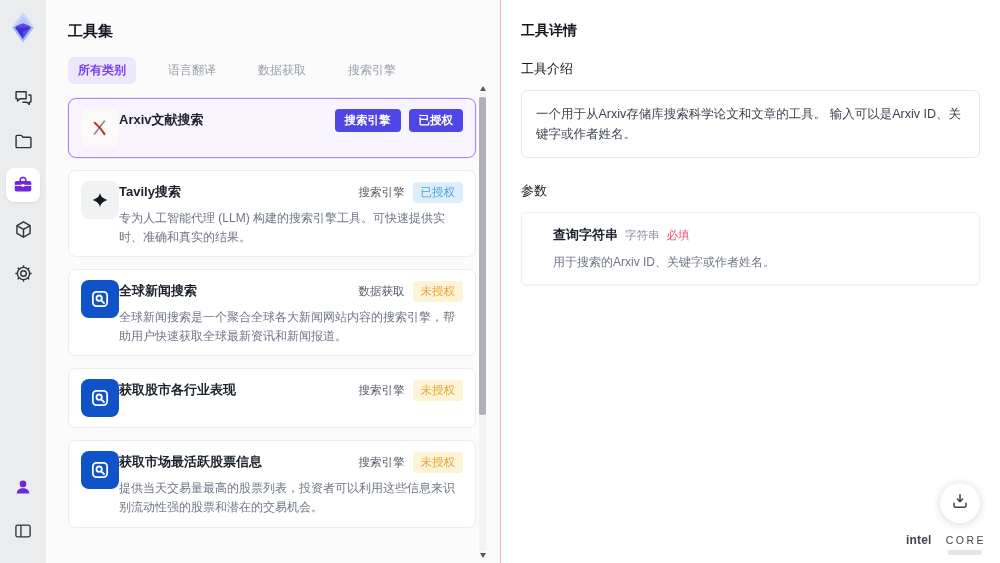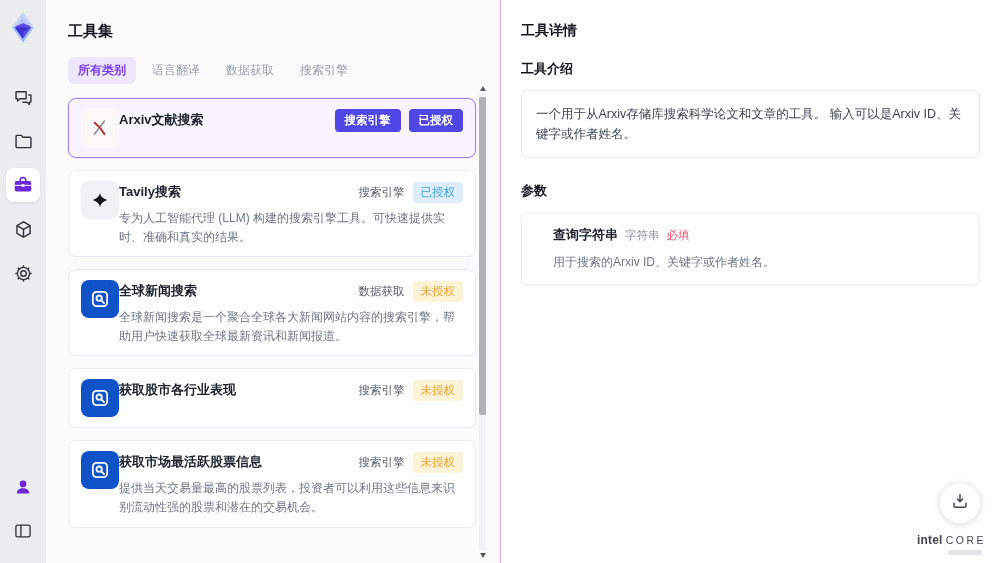--- a/index.html
+++ b/index.html
@@ -20,21 +20,21 @@
     display:flex; align-items:center; justify-content:center; cursor:pointer;
   }
   .nav-btn.active { background:#ffffff; box-shadow:0 1px 3px rgba(0,0,0,.08); }
   .rail-spacer { flex:1; }
   
   .list-panel {
     width:454px; flex-shrink:0; background:#fbfbfc; position:relative;
     padding:14px 30px 0 22px;
   }
   .list-title { font-size:15px; font-weight:bold; color:#14171f; margin:8px 0 16px; }
-  .tabs { display:flex; gap:6px; margin-bottom:14px; }
+  .tabs { display:flex; gap:22px; margin-bottom:14px; }
   .tab {
     font-size:12px; color:#9aa0ab; padding:5px 10px; border-radius:6px;
     cursor:pointer; white-space:nowrap;
   }
   .tab.active { background:#ece7fb; color:#7a3ff2; font-weight:bold; }
   .cards { width:408px; }
   .card {
     background:#ffffff; border:1px solid #ececf0; border-radius:8px;
     padding:10px 12px; margin-bottom:12px; display:flex; gap:0; cursor:pointer;
   }
@@ -68,21 +68,21 @@
   .sb-arrow.up { border-bottom:5px solid #55585e; margin-bottom:2px; }
   .sb-arrow.down { border-top:5px solid #55585e; margin-top:2px; }
   .sb-track { flex:1; width:7px; background:#f3f3f5; position:relative; }
   .sb-thumb { position:absolute; top:4px; left:0; width:7px; height:318px; background:#aeb1b6; border-radius:2px; }
   
   .detail-panel {
     flex:1; background:#ffffff; border-left:1px solid #f9a8d4;
     padding:14px 20px; position:relative;
   }
   .detail-title { font-size:14px; font-weight:bold; color:#14171f; margin:8px 0 20px; }
-  .section-heading { font-size:13px; font-weight:bold; color:#14171f; margin-bottom:12px; }
+  .section-heading { font-size:13px; font-weight:normal; color:#14171f; margin-bottom:12px; }
   .intro-box {
     border:1px solid #e7e8ec; border-radius:6px; background:#fff;
     padding:13px 14px; font-size:12.5px; color:#3d434f; line-height:1.6;
     margin-bottom:24px;
   }
   .param-card {
     border:1px solid #f0f0f3; border-radius:6px; background:#fff;
     box-shadow:0 1px 3px rgba(0,0,0,.05); padding:13px 31px; margin-bottom:10px;
   }
   .param-head { display:flex; align-items:baseline; }
@@ -93,21 +93,21 @@
   
   .download-fab {
     position:absolute; right:20px; bottom:40px; width:40px; height:40px;
     border-radius:50%; background:#ffffff; box-shadow:0 1px 8px rgba(0,0,0,.16);
     display:flex; align-items:center; justify-content:center; cursor:pointer;
   }
   .intel-brand {
     position:absolute; right:14px; bottom:8px; text-align:center;
     color:#43454f; line-height:1.1;
   }
-  .intel-brand .row { display:flex; align-items:baseline; gap:3px; justify-content:center; }
+  .intel-brand .row { display:flex; align-items:baseline; gap:14px; justify-content:center; }
   .intel-word { font-size:12px; font-weight:bold; letter-spacing:.2px; }
   .core-word { font-size:10.5px; letter-spacing:2.5px; }
   .intel-sub { width:34px; height:5px; background:#e4e5e9; border-radius:2px; margin:3px 4px 0 auto; }
 </style>
 </head>
 <body>
 
 <aside class="rail">
   <div class="rail-logo">
     <svg width="30" height="33" viewBox="0 0 32 34">

